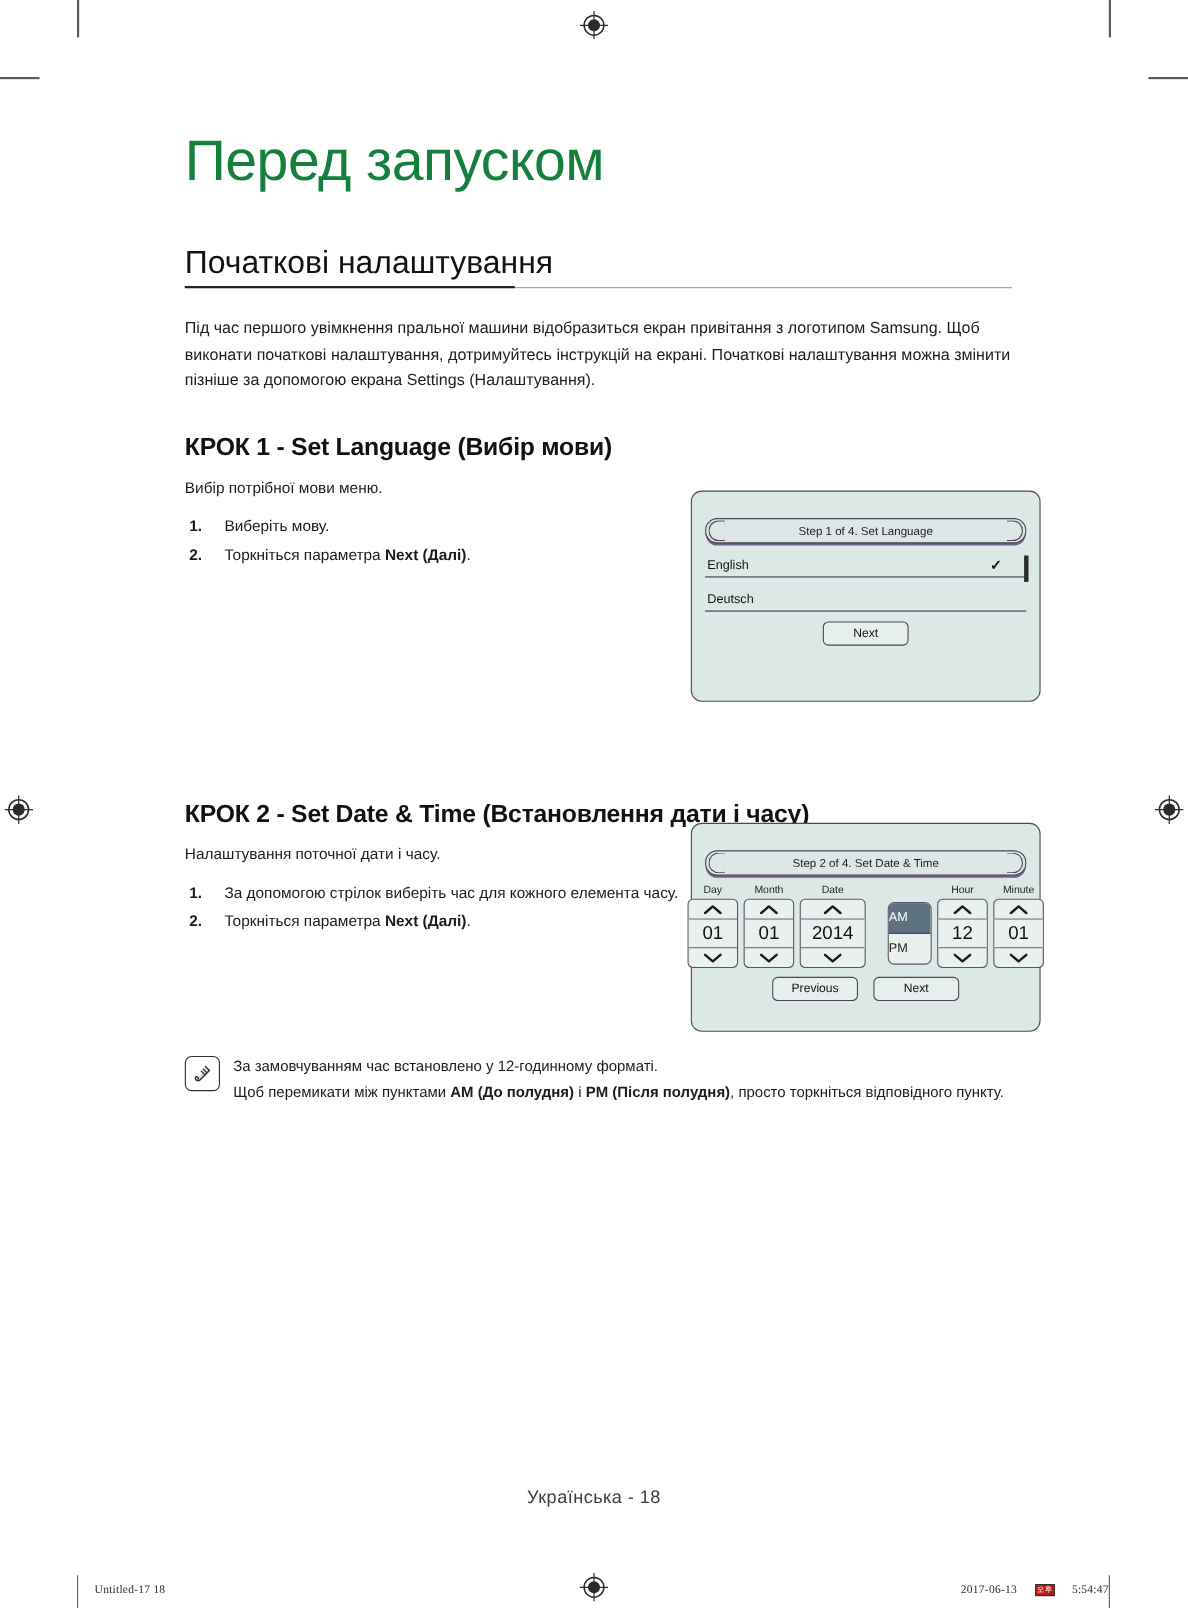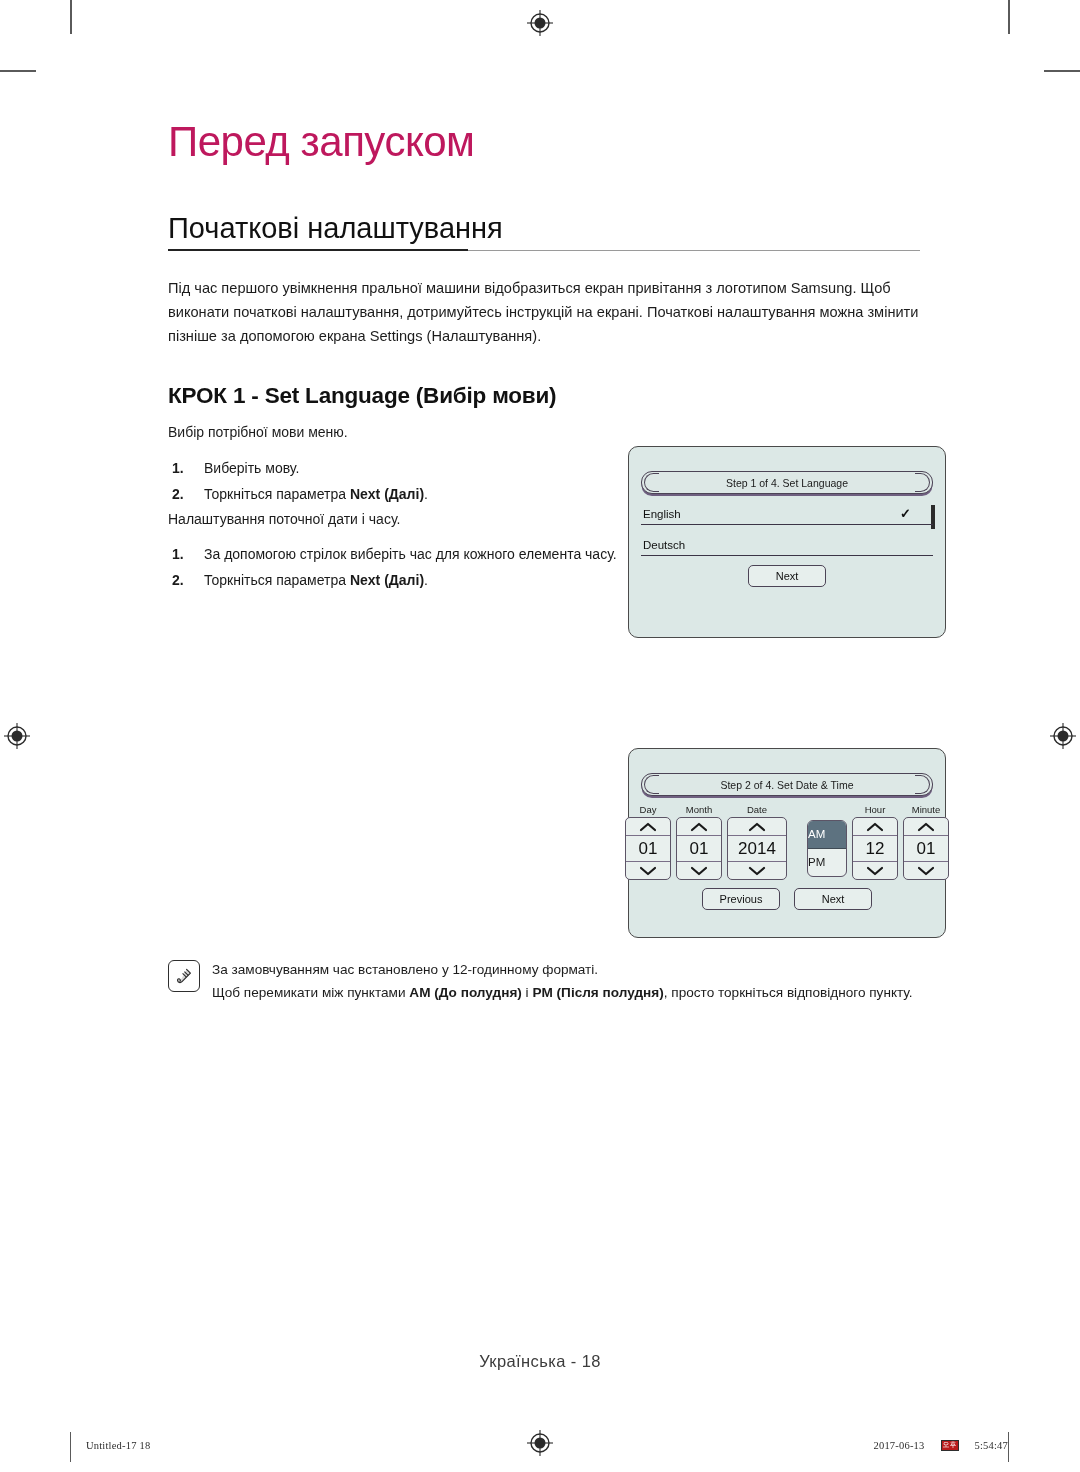--- a/index.html
+++ b/index.html
@@ -35,26 +35,26 @@
   }
 
   .content {
     position: absolute;
     left: 168px;
     top: 120px;
     width: 752px;
   }
 
   h1.chapter-title {
-    font-size: 42px;
+    font-size: 52px;
     font-weight: 400;
     letter-spacing: -0.5px;
     margin: 0 0 48px 0;
     line-height: 1.05;
-    color: #be185d;
+    color: #15803d;
   }
 
   .section-head {
     position: relative;
     margin-bottom: 26px;
   }
   h2.section-title {
     font-size: 29px;
     font-weight: 400;
     margin: 0;
@@ -431,20 +431,21 @@
       <li>
         <span class="num">1.</span>
         <span class="txt">Виберіть мову.</span>
       </li>
       <li>
         <span class="num">2.</span>
         <span class="txt"><span>Торкніться параметра </span><b>Next (Далі)</b><span>.</span></span>
       </li>
     </ol>
 
+    <h3 class="step-title" style="margin-top:208px;">КРОК 2 - Set Date &amp; Time (Встановлення дати і часу)</h3>
     <p class="step-lead">Налаштування поточної дати і часу.</p>
     <ol class="steps">
       <li>
         <span class="num">1.</span>
         <span class="txt">За допомогою стрілок виберіть час для кожного елемента часу.</span>
       </li>
       <li>
         <span class="num">2.</span>
         <span class="txt"><span>Торкніться параметра </span><b>Next (Далі)</b><span>.</span></span>
       </li>

